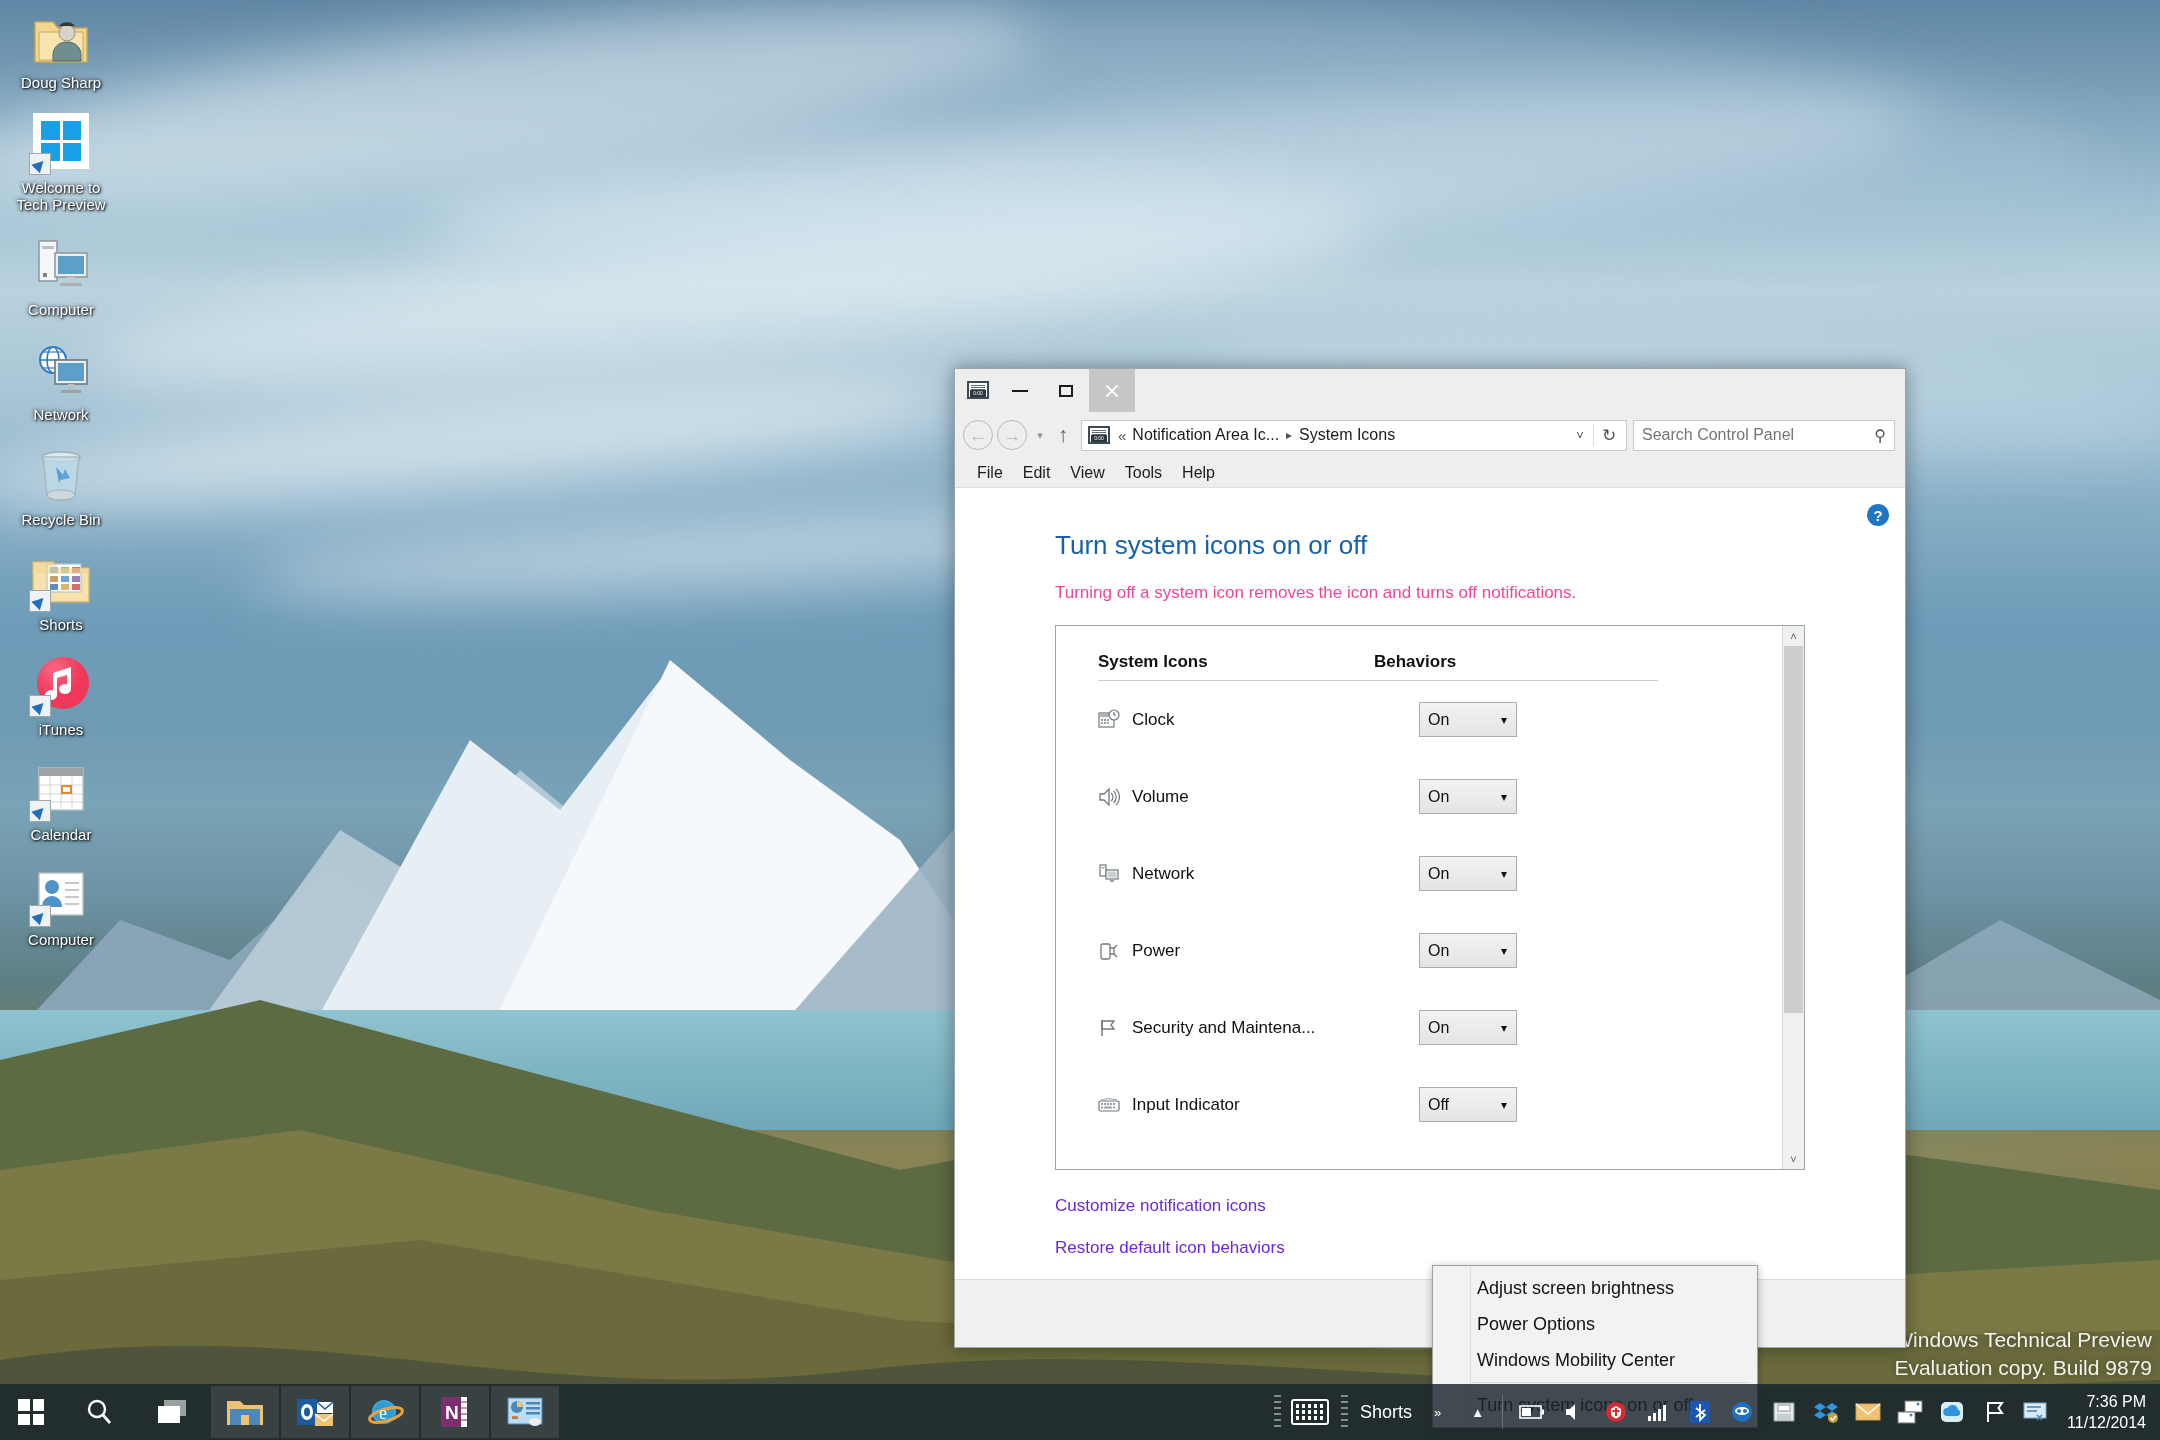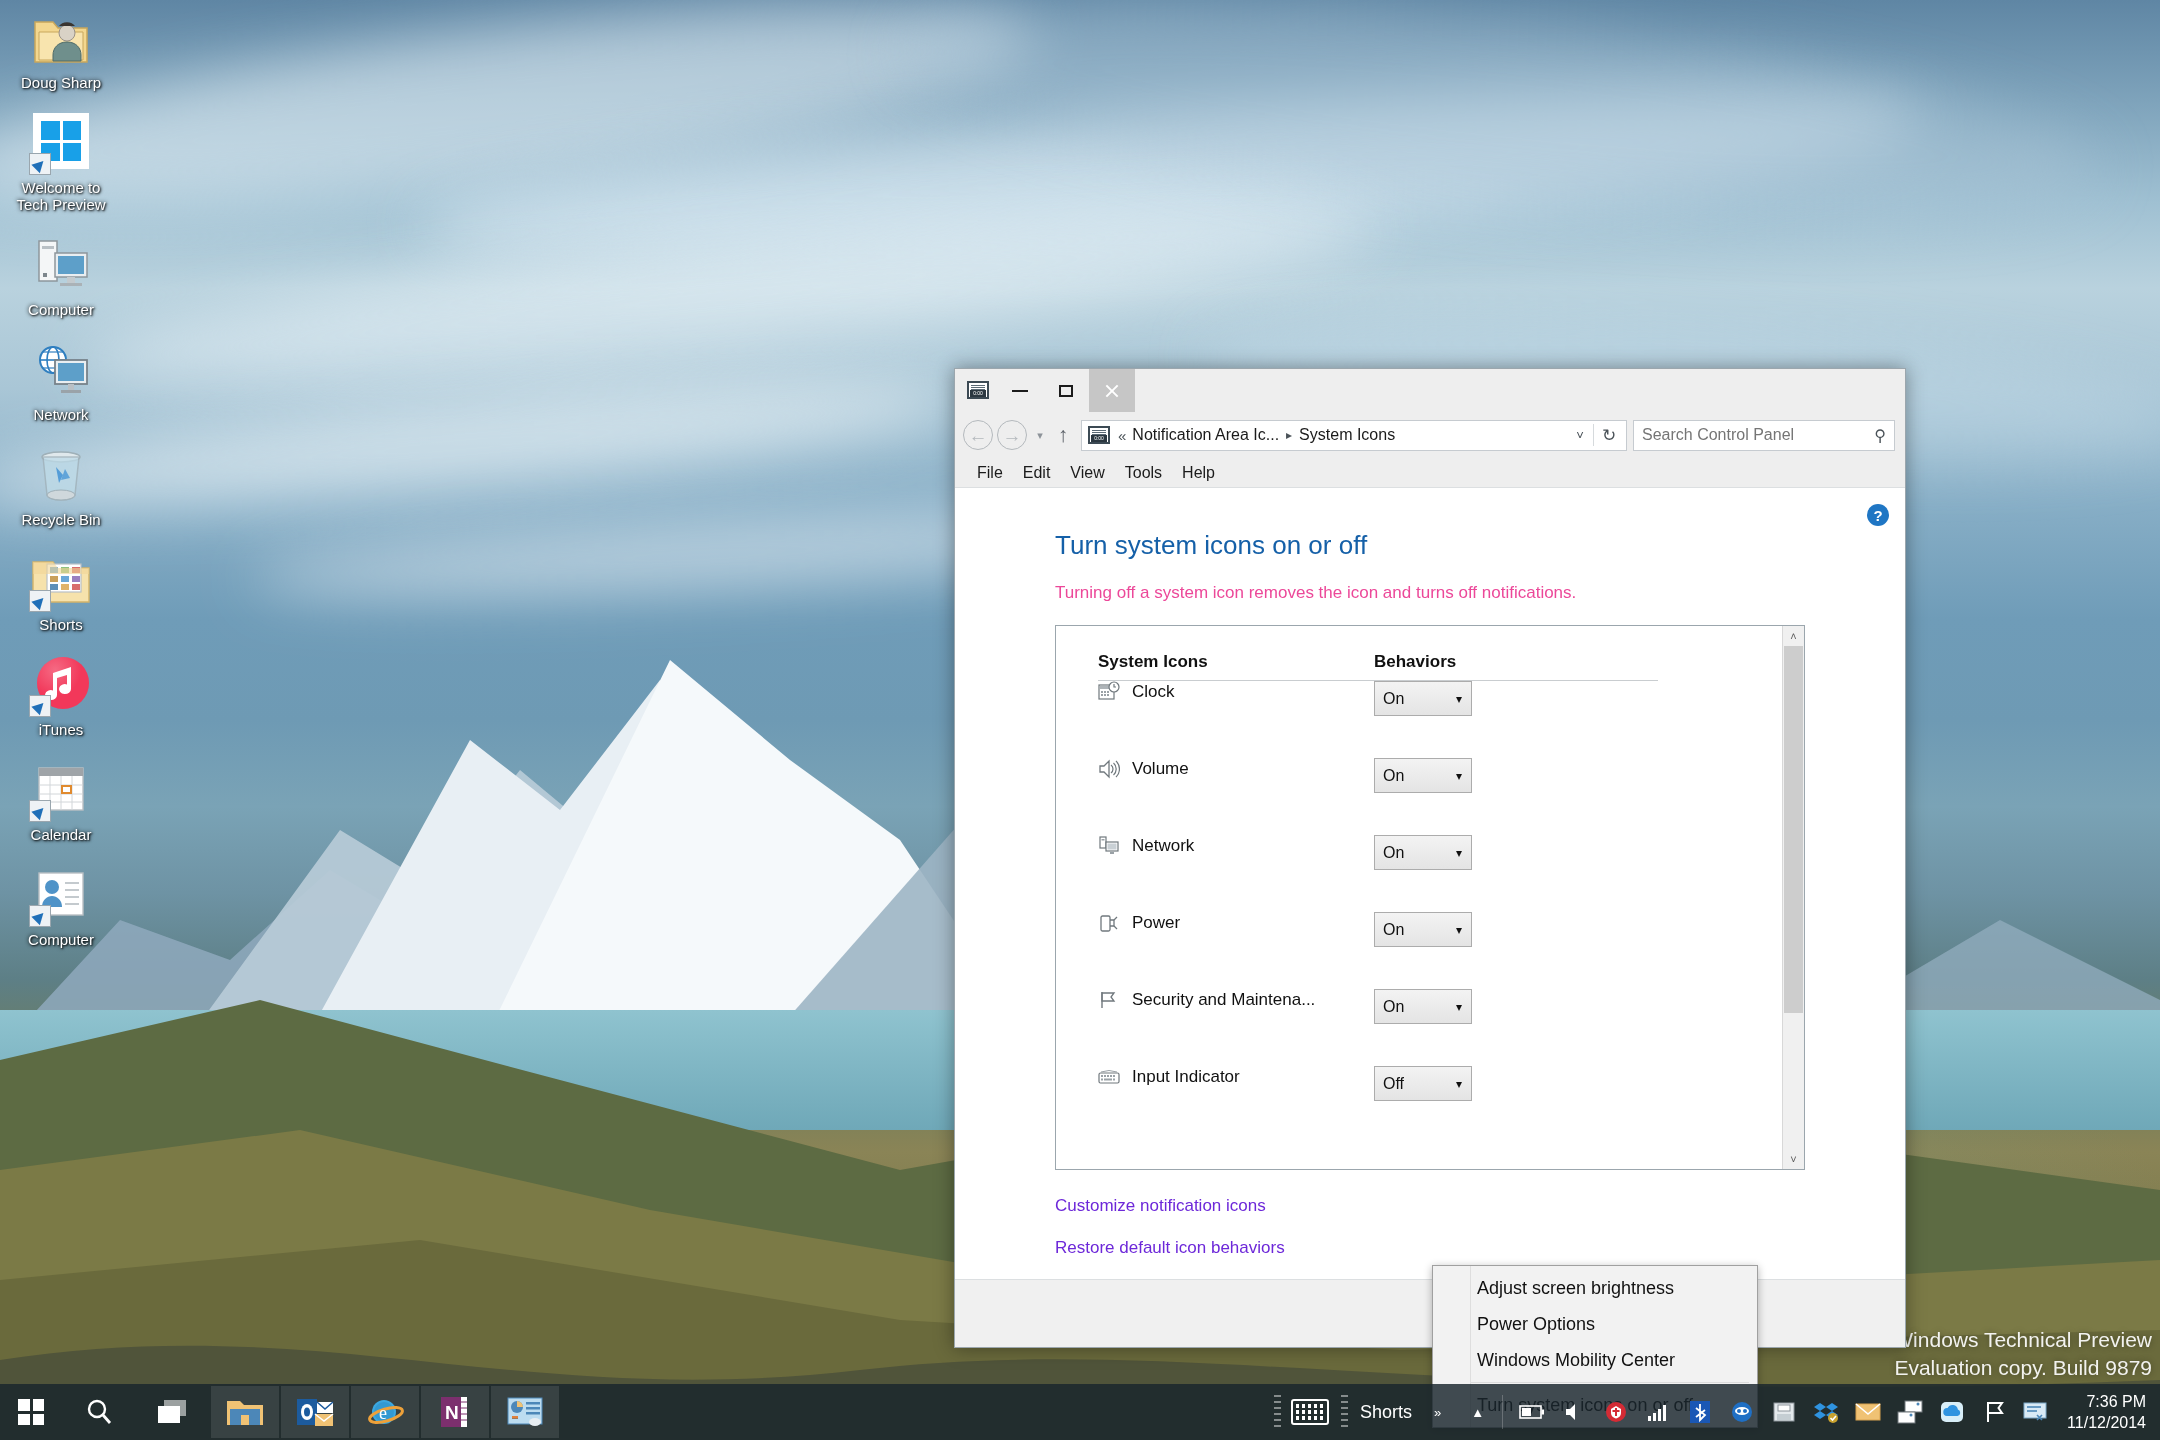--- a/index.html
+++ b/index.html
@@ -277,23 +277,24 @@
   }
   .lst-head {
     display:flex; align-items:flex-end;
     border-bottom: 1px solid #c9cdd0;
     padding-bottom: 8px;
     width: 560px;
   }
   .lst-head .h1 { width: 276px; font-size:17px; font-weight:bold; color:#111; }
   .lst-head .h2 { font-size:17px; font-weight:bold; color:#111; }
   .lst-row {
-    display:flex; align-items:flex-start;
+    display:flex; align-items:center;
     height: 77px;
     width: 560px;
+    gap: 45px;
   }
   .lst-row .cell-name {
     width: 276px; display:flex; align-items:center; gap: 12px;
   }
   .lst-row .ic { width: 22px; height: 22px; flex:0 0 auto; position:relative; }
   .lst-row .nm { font-size:17px; color:#111; white-space:nowrap; }
   .combo {
     width: 98px; height: 35px;
     background: linear-gradient(to bottom,#f3f3f3,#e4e4e4);
     border: 1px solid #acacac;

